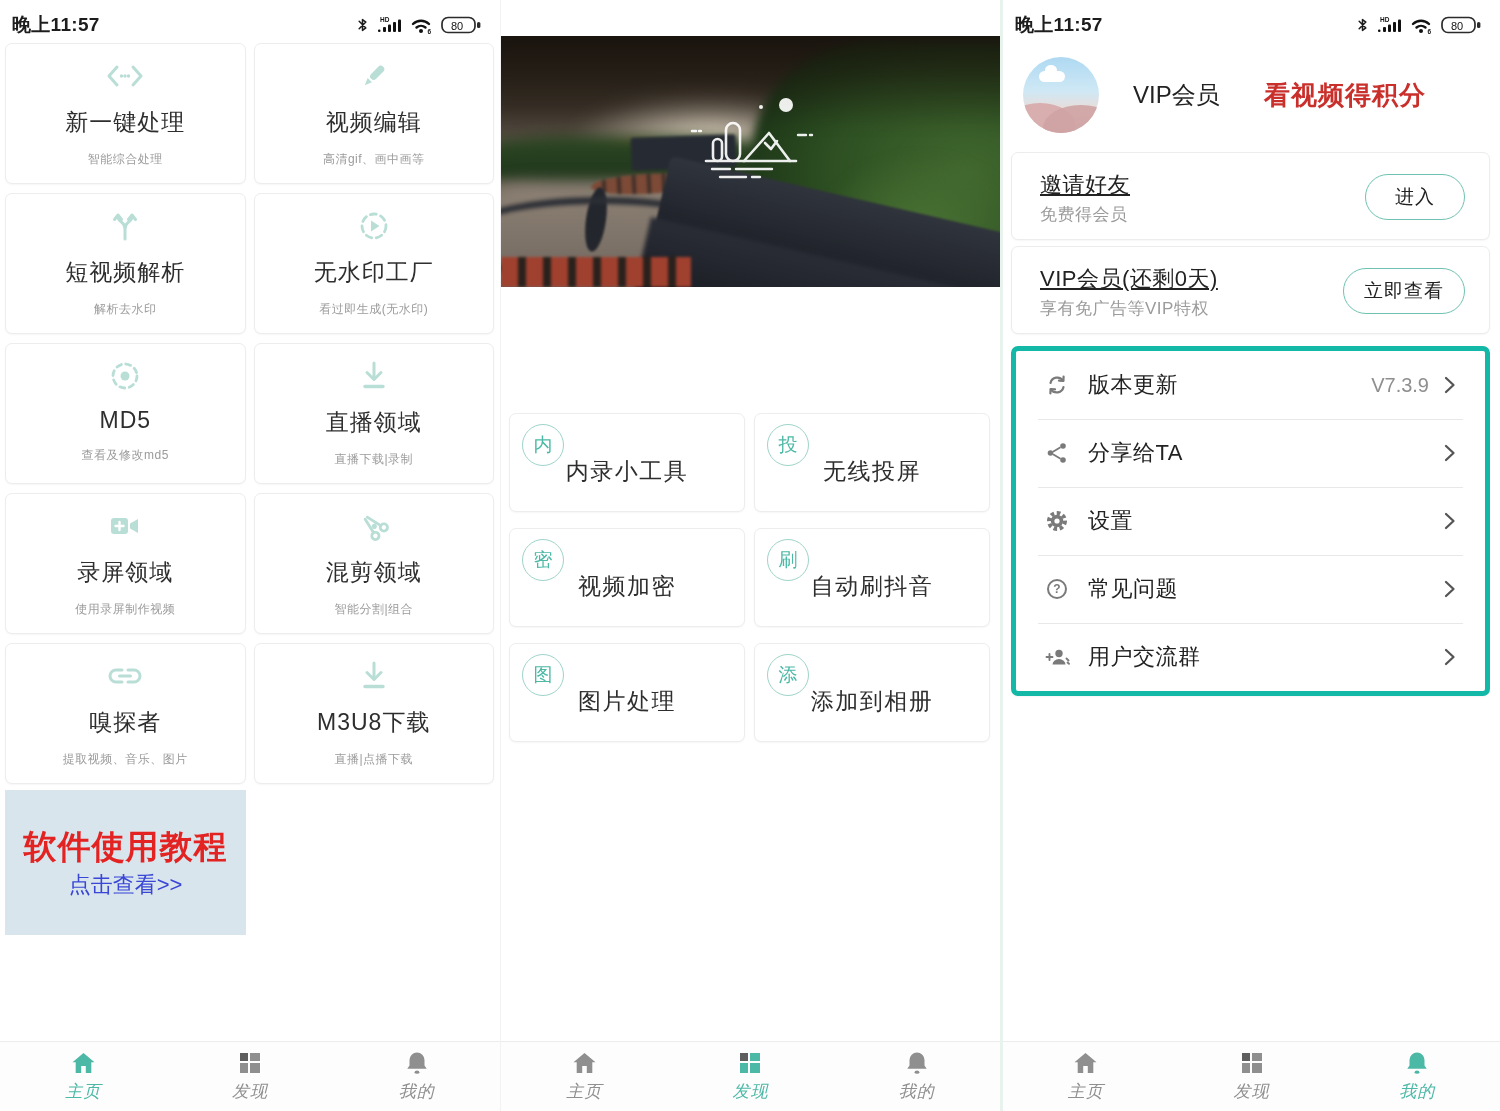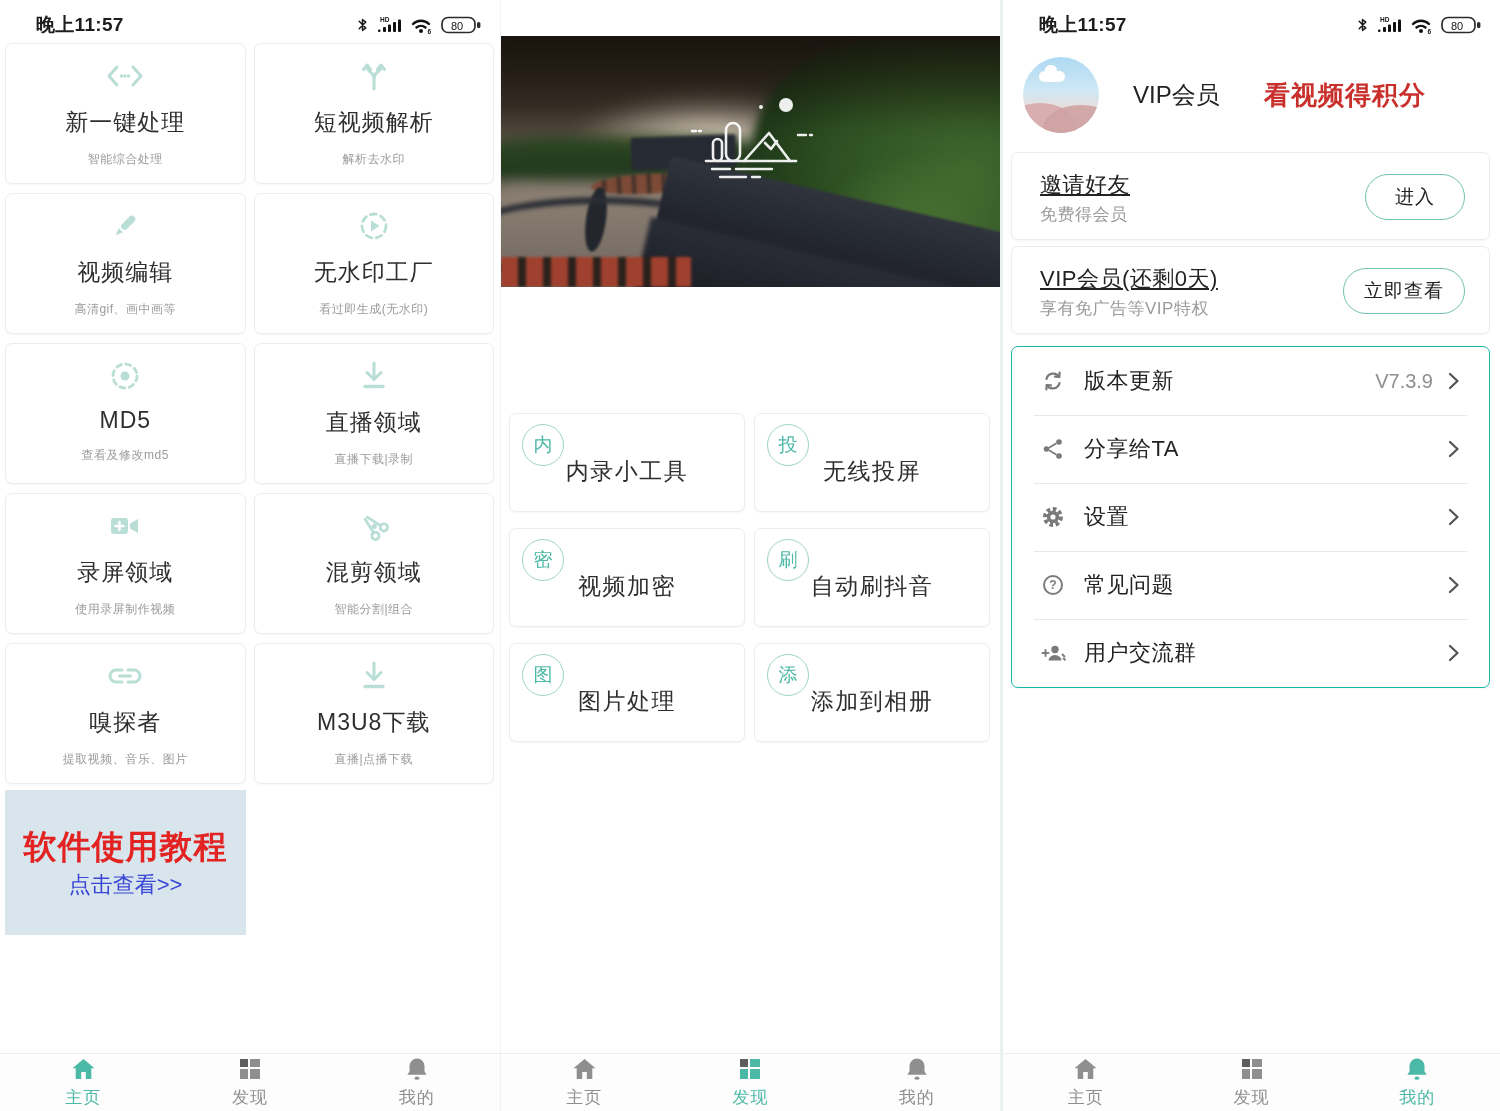--- a/index.html
+++ b/index.html
@@ -10,21 +10,21 @@
     --nav-gray:#8f8f8f;
   }
   *{margin:0;padding:0;box-sizing:border-box;}
   body{font-family:"Liberation Sans","DejaVu Sans",sans-serif;background:#fff;}
   .screen{width:1500px;height:1111px;display:flex;position:relative;background:#fff;overflow:hidden;}
   .panel{width:500px;height:1111px;position:relative;background:#fff;overflow:hidden;}
   .panel.mid{border-left:1px solid #f2f2f2;}
   .panel.right{border-left:3px solid #e9f3ee;}
 
   
-  .statusbar{position:absolute;top:0;left:0;right:0;height:42px;display:flex;align-items:center;justify-content:space-between;padding:8px 18px 0 36px;}
+  .statusbar{position:absolute;top:0;left:0;right:0;height:42px;display:flex;align-items:center;justify-content:space-between;padding:8px 18px 0 12px;}
   .status-time{font-size:19px;font-weight:600;color:#1d1d1d;letter-spacing:.3px;}
   .status-icons{display:flex;gap:7px;}
 
   
   .home-grid{position:absolute;left:5px;right:6px;top:43px;display:grid;grid-template-columns:1fr 1fr;gap:9px 8px;}
   .feature-card{height:141px;background:#fff;border:1px solid #ededed;border-radius:7px;box-shadow:0 1px 2px rgba(0,0,0,.04);display:flex;flex-direction:column;align-items:center;padding-top:15px;cursor:pointer;}
   .feature-icon{height:34px;display:flex;align-items:center;justify-content:center;color:var(--pale);}
   .feature-title{margin-top:14px;font-size:23px;color:var(--ink);letter-spacing:1px;text-align:right;}
   .feature-sub{margin-top:13px;font-size:12px;color:var(--sub);letter-spacing:.5px;}
 
@@ -67,32 +67,32 @@
   .vip-label{margin-left:34px;font-size:24px;color:#222;}
   .points-link{margin-left:auto;margin-right:62px;font-size:26px;font-weight:bold;color:#c9302c;cursor:pointer;letter-spacing:1px;}
 
   .promo-card{position:absolute;left:8px;right:10px;height:88px;background:#fff;border:1px solid #ececec;border-radius:7px;box-shadow:0 1px 2px rgba(0,0,0,.04);}
   .promo-card.invite{top:152px;}
   .promo-card.vip{top:246px;}
   .promo-title{position:absolute;left:28px;top:17px;font-size:22px;color:#222;letter-spacing:.5px;text-decoration:underline;}
   .promo-sub{position:absolute;left:28px;top:50px;font-size:17px;color:var(--sub);letter-spacing:.5px;}
   .pill-btn{position:absolute;right:24px;top:21px;min-width:100px;height:46px;padding:0 20px;border-radius:23px;border:1.6px solid #6fc2b2;background:#fff;font-size:19px;color:#222;display:flex;align-items:center;justify-content:center;cursor:pointer;letter-spacing:1px;font-family:inherit;}
 
-  .menu-card{position:absolute;left:8px;right:10px;top:346px;background:#fff;border:1px solid #14b8a6;border-radius:7px;box-shadow:0 1px 2px rgba(0,0,0,.04);}
+  .menu-card{position:absolute;left:8px;right:10px;top:346px;background:#fff;border:5px solid #14b8a6;border-radius:7px;box-shadow:0 1px 2px rgba(0,0,0,.04);}
   .menu-row{height:68px;display:flex;align-items:center;padding:0 26px 0 28px;position:relative;cursor:pointer;}
   .menu-row + .menu-row:before{content:"";position:absolute;left:22px;right:22px;top:0;height:1px;background:#e8e8e8;}
   .menu-icon{width:26px;display:flex;justify-content:center;color:#7a7a7a;}
   .menu-label{margin-left:18px;font-size:22px;color:#222;letter-spacing:.5px;}
   .menu-value{margin-left:auto;font-size:20px;color:#8f8f8f;margin-right:10px;}
   .menu-chevron{color:#555;display:flex;}
   .menu-row .menu-chevron:first-child{margin-left:auto;}
   .menu-spacer{margin-left:auto;}
 
   
-  .nav{position:absolute;left:0;right:0;bottom:0;height:58px;background:#fdfdfd;border-top:1px solid #ececec;display:flex;}
+  .nav{position:absolute;left:0;right:0;bottom:0;height:70px;background:#fdfdfd;border-top:1px solid #ececec;display:flex;font-style:italic;}
   .nav-item{flex:1;display:flex;flex-direction:column;align-items:center;justify-content:center;gap:4px;color:var(--nav-gray);cursor:pointer;}
   .nav-item.active{color:var(--accent);}
   .nav-label{font-size:17px;letter-spacing:1px;}
   .grid-a{fill:#8f8f8f;}
   .nav-item.active .grid-a{fill:var(--accent);}
   .grid-dark{fill:#5e5e5e;}
 </style>
 </head>
 <body>
 
@@ -138,42 +138,42 @@
               <circle cx="20" cy="15" r="1.7" fill="#b9ded6"></circle>
               <circle cx="23.5" cy="15" r="1.7" fill="#b9ded6"></circle>
             </svg>
           </span>
         <span class="feature-title">新一键处理</span>
         <span class="feature-sub">智能综合处理</span>
       </div>
 
       <div class="feature-card">
         <span class="feature-icon">
+            <svg width="32" height="32" viewBox="0 0 32 32">
+              <g transform="rotate(45 16 16)">
+                <rect x="12.5" y="3" width="7" height="17" rx="3.5" fill="#b9ded6"></rect>
+                <path d="M13 22 L16 29 L19 22 Z" fill="#b9ded6"></path>
+              </g>
+            </svg>
+          </span>
+        <span class="feature-title">视频编辑</span>
+        <span class="feature-sub">高清gif、画中画等</span>
+      </div>
+
+      <div class="feature-card">
+        <span class="feature-icon">
             <svg width="34" height="32" viewBox="0 0 34 32">
               <path d="M17 29 V18 C17 12 10 12 10 7" fill="none" stroke="#b9ded6" stroke-width="3" stroke-linecap="round"></path>
               <path d="M17 18 C17 12 24 12 24 7" fill="none" stroke="#b9ded6" stroke-width="3" stroke-linecap="round"></path>
               <polyline points="6.5,9.5 10,5 13.5,9.5" fill="none" stroke="#b9ded6" stroke-width="3" stroke-linecap="round" stroke-linejoin="round"></polyline>
               <polyline points="20.5,9.5 24,5 27.5,9.5" fill="none" stroke="#b9ded6" stroke-width="3" stroke-linecap="round" stroke-linejoin="round"></polyline>
             </svg>
           </span>
         <span class="feature-title">短视频解析</span>
         <span class="feature-sub">解析去水印</span>
-      </div>
-
-      <div class="feature-card">
-        <span class="feature-icon">
-            <svg width="32" height="32" viewBox="0 0 32 32">
-              <g transform="rotate(45 16 16)">
-                <rect x="12.5" y="3" width="7" height="17" rx="3.5" fill="#b9ded6"></rect>
-                <path d="M13 22 L16 29 L19 22 Z" fill="#b9ded6"></path>
-              </g>
-            </svg>
-          </span>
-        <span class="feature-title">视频编辑</span>
-        <span class="feature-sub">高清gif、画中画等</span>
       </div>
 
       <div class="feature-card">
         <span class="feature-icon">
             <svg width="32" height="32" viewBox="0 0 32 32">
               <circle cx="16" cy="16" r="12" fill="none" stroke="#b9ded6" stroke-width="2.8" stroke-dasharray="6 4.5" stroke-linecap="round"></circle>
               <path d="M13 10.5 L21.5 16 L13 21.5 Z" fill="#b9ded6"></path>
             </svg>
           </span>
         <span class="feature-title">无水印工厂</span>

